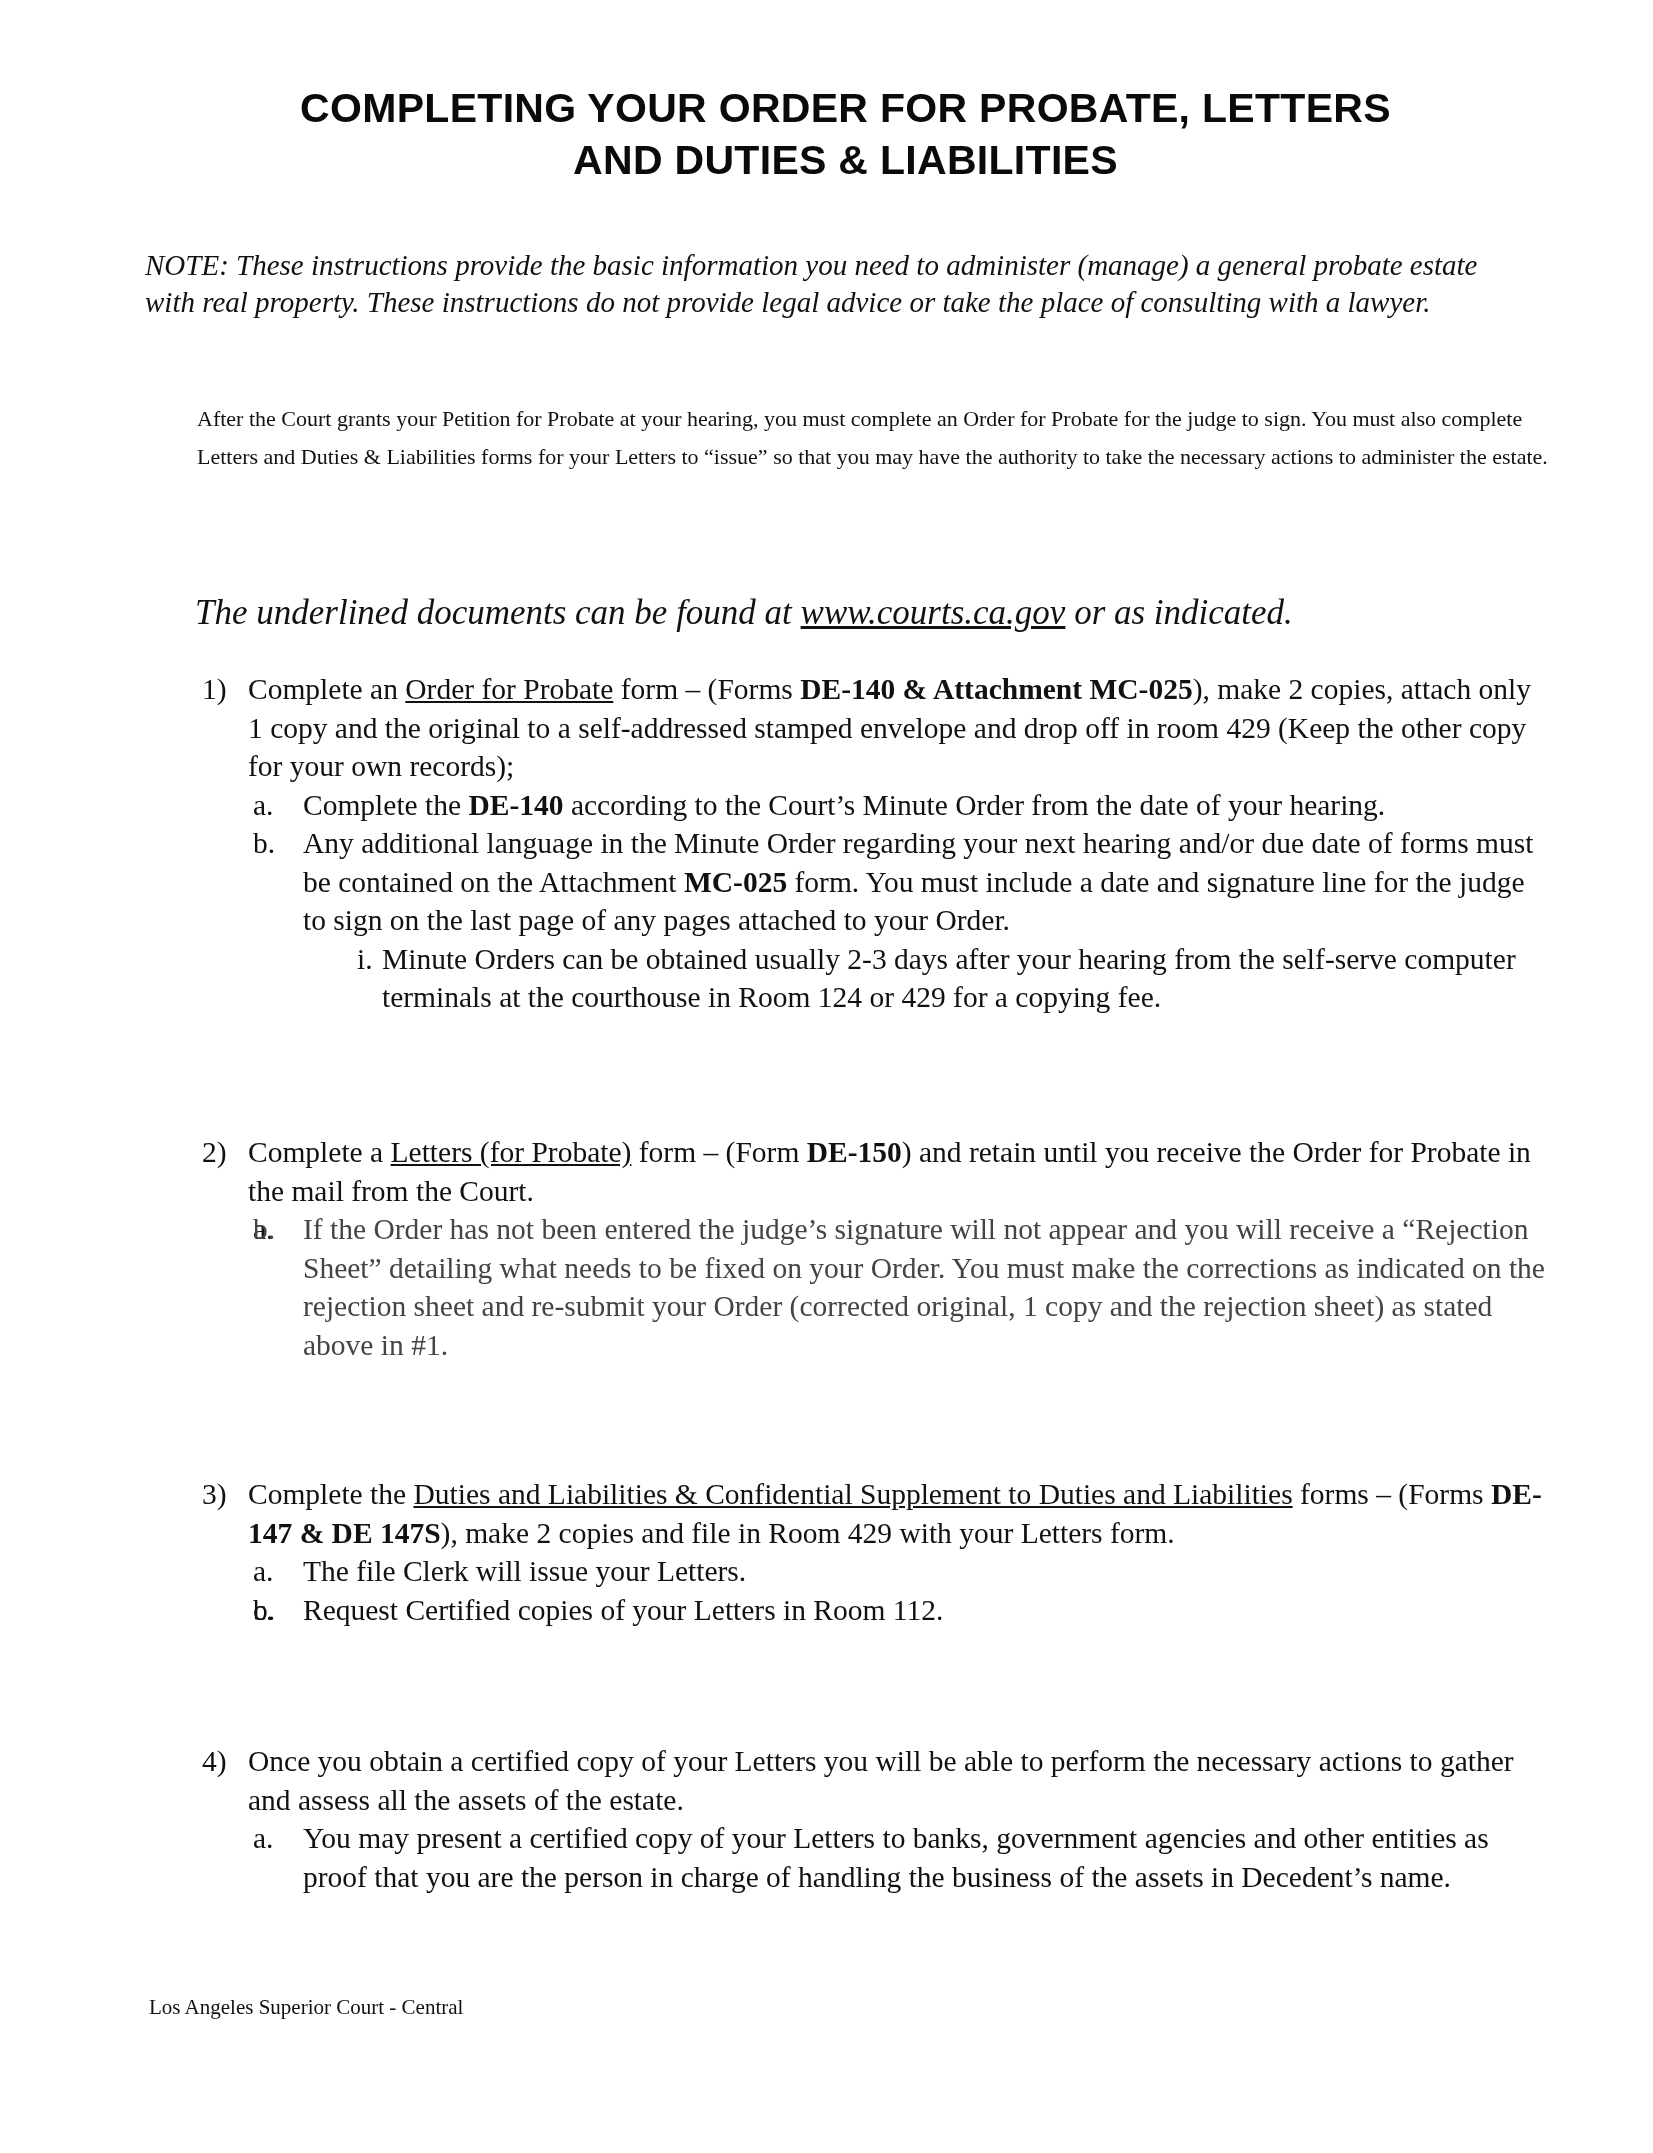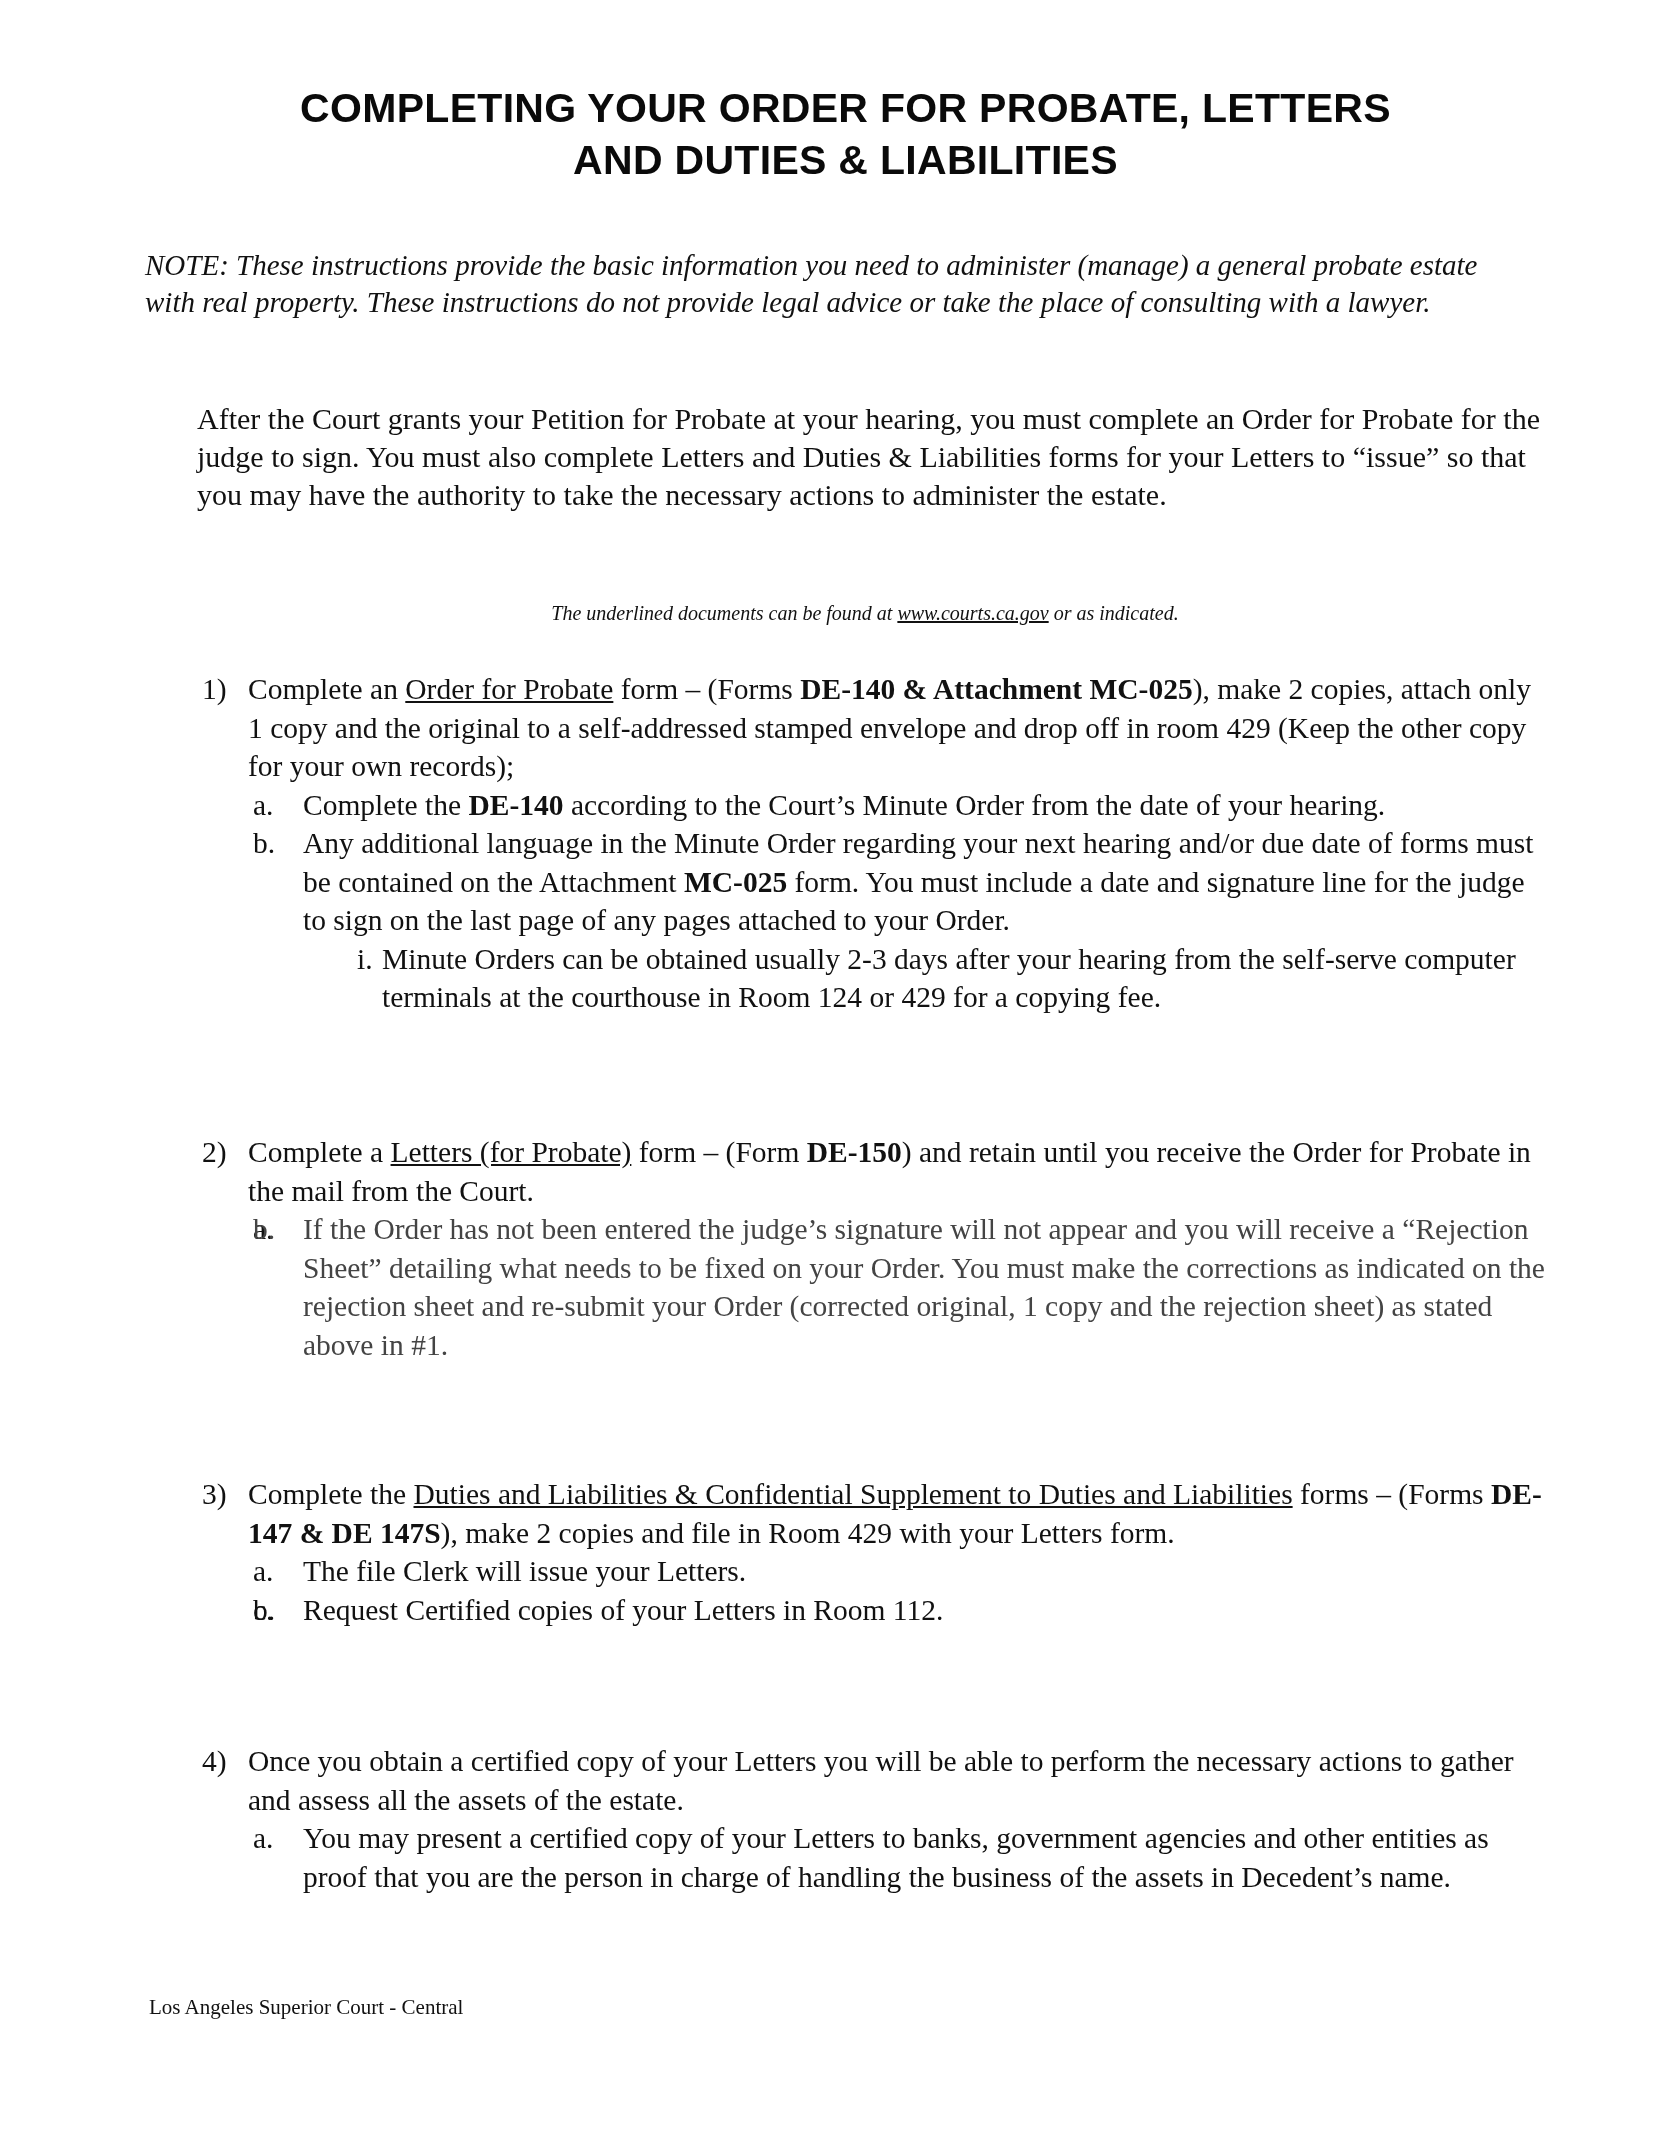--- a/index.html
+++ b/index.html
@@ -9,25 +9,25 @@
     position:absolute; left:0; top:82px; width:1653px; text-align:center;
     font-family:"Liberation Sans", sans-serif; font-weight:bold; font-size:41px;
     line-height:52px; letter-spacing:0.3px; color:#0a0a0a;
   }
   .note {
     position:absolute; left:126px; top:247px; width:1380px;
     font-family:Liberation Serif, serif; font-style:italic; font-size:29px; line-height:37px;
   }
   .para {
     position:absolute; left:178px; top:400px; width:1360px;
-    font-family:"Liberation Serif", serif; font-size:30px; line-height:38px;
+    font-family:"Liberation Serif", serif; font-size:22px; line-height:38px;
   }
   .underline-note {
-    position:absolute; left:166px; top:594px; width:1360px;
-    font-family:"Liberation Serif", serif; font-style:italic; font-size:20px; line-height:38px;text-align:center;
+    position:absolute; left:176px; top:594px; width:1360px;
+    font-family:"Liberation Serif", serif; font-style:italic; font-size:35px; line-height:38px;
   }
   .u { text-decoration:underline; }
   .b { font-weight:bold; }
   .item {
     position:absolute; left:183px; width:1350px;
     font-family:"Liberation Serif", serif; font-size:29.5px; line-height:38.5px;
   }
   .row { position:relative; padding-left:46px; }
   .num { position:absolute; left:0; top:0; }
   .sub { position:relative; padding-left:147px; }

